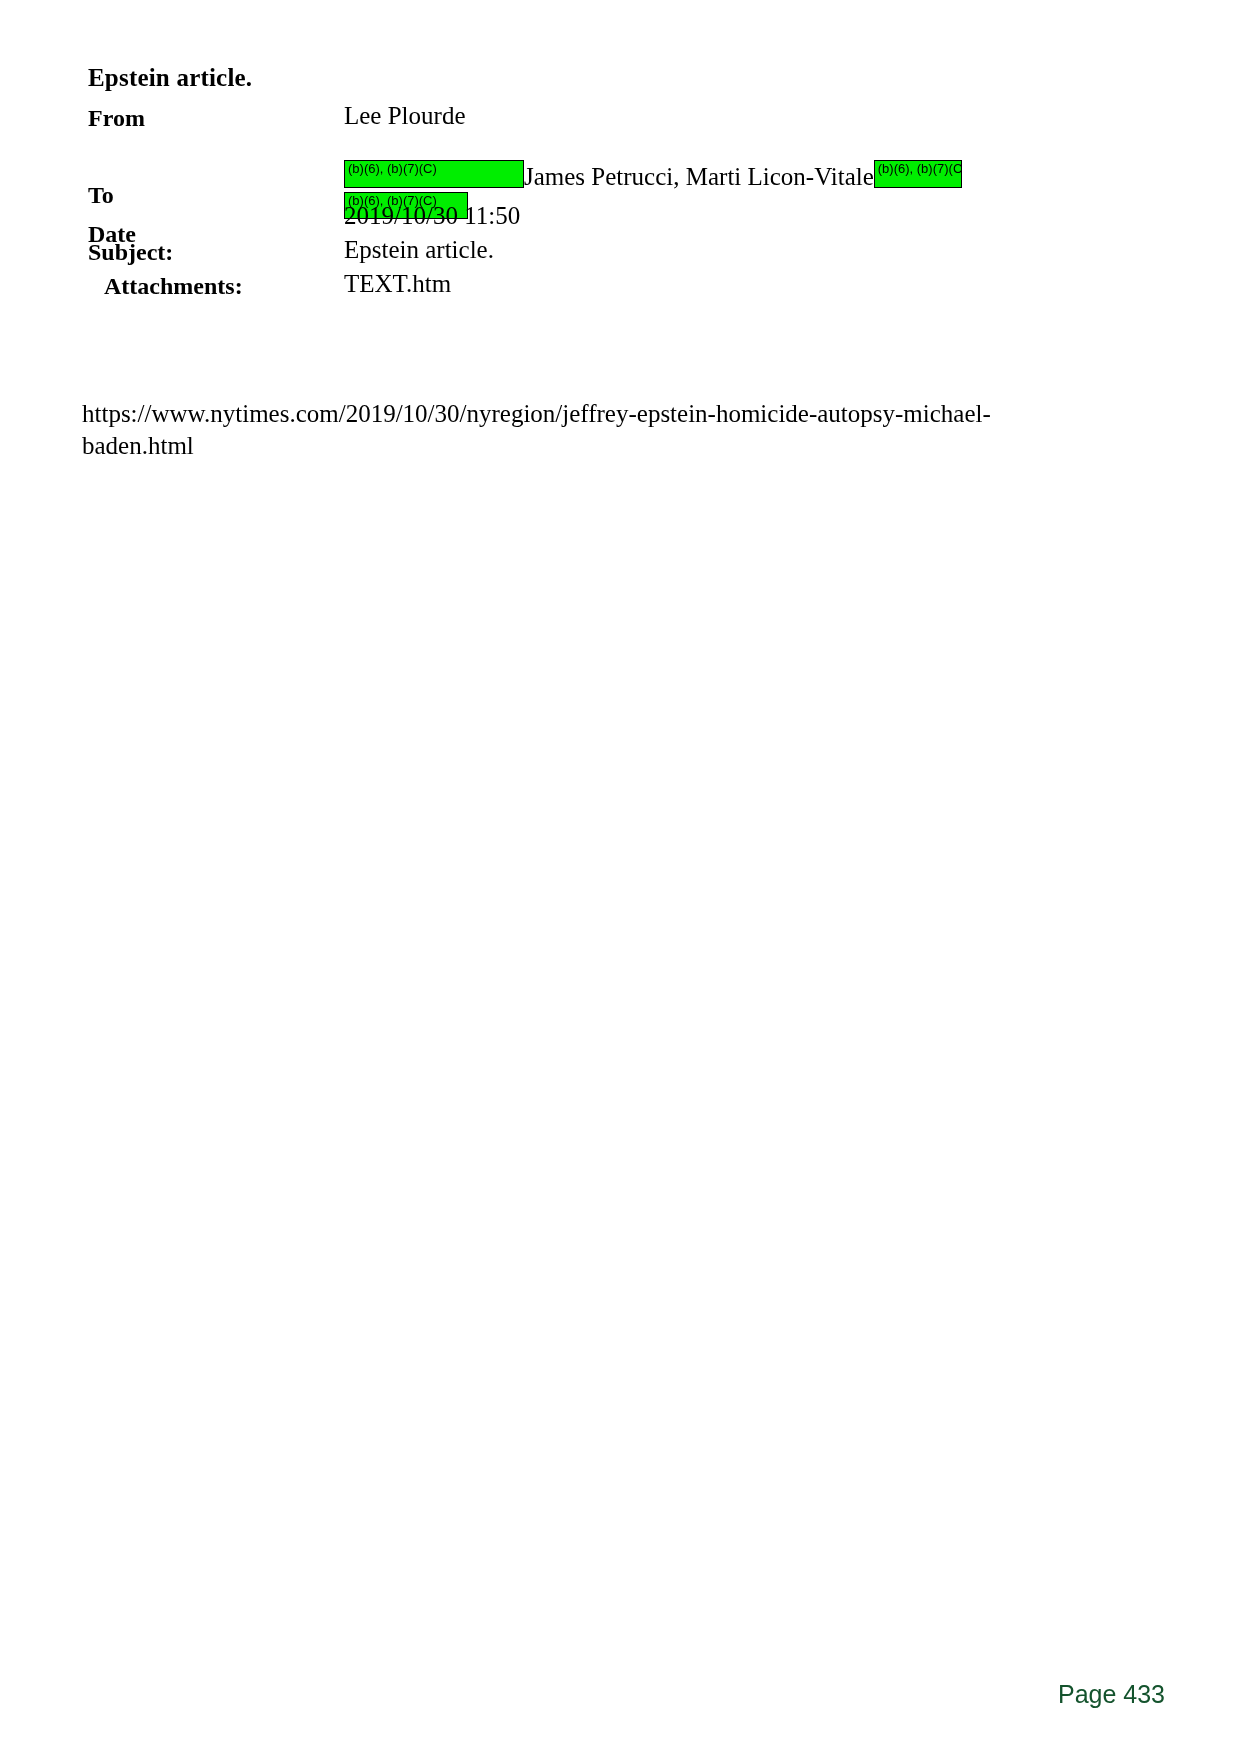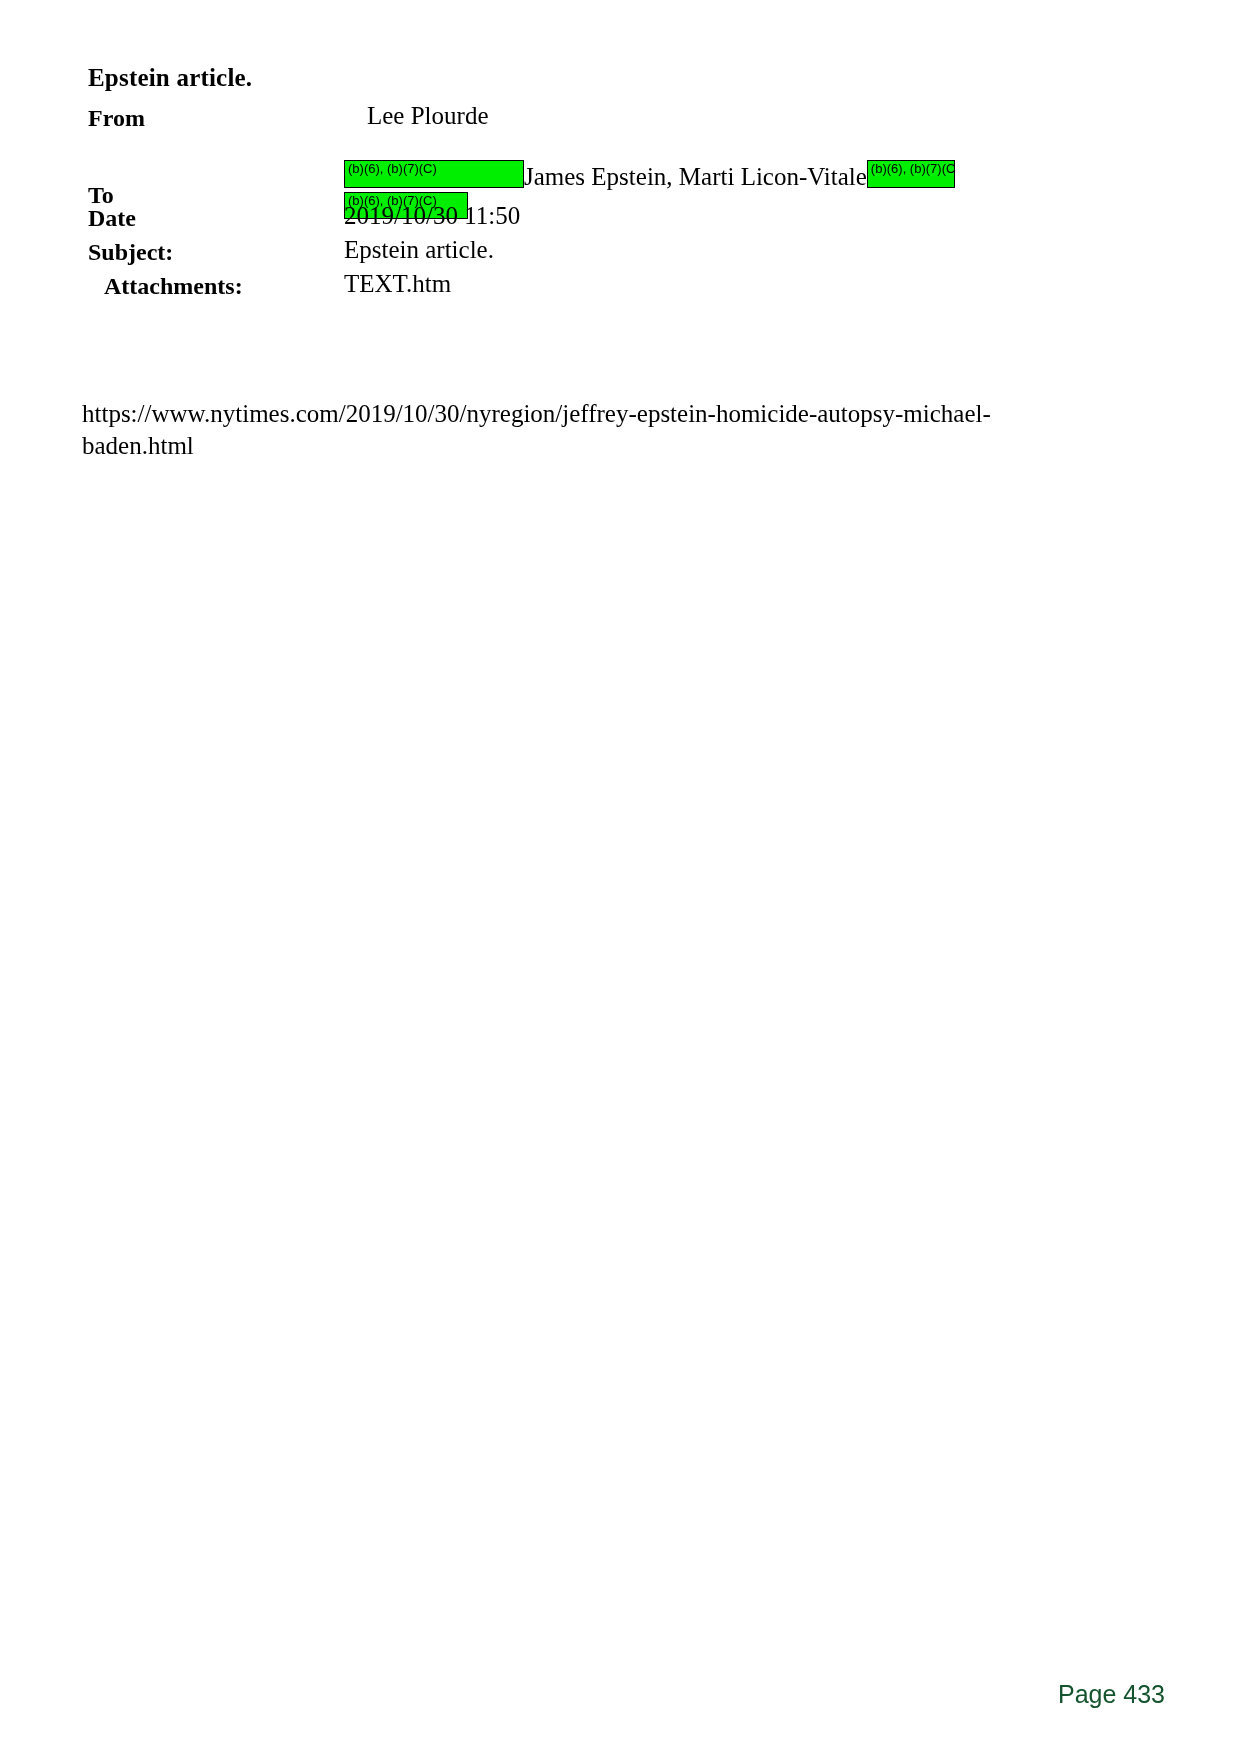--- a/index.html
+++ b/index.html
@@ -55,25 +55,25 @@
     white-space: nowrap;
   }
 
   .row-from  { height: 34px; text-align: center; }
   .row-to    { height: 66px; }
   .row-date  { height: 34px; }
   .row-subj  { height: 34px; }
   .row-att   { height: 34px; }
 
   .row-from .field-label { top: 3px; }
-  .row-from .field-value { top: 0px; margin-left: 23px; }
+  .row-from .field-value { top: 0px; }
 
   .row-to .field-label { top: 46px; }
 
-  .row-date .field-label { top: 3px; }
+  .row-date .field-label { top: 19px; }
   .row-date .field-value { top: 0px; }
 
   .row-subj .field-label { top: 3px; }
   .row-subj .field-value { top: 0px; }
 
   .row-att .field-label { top: 3px; margin-left: 16px; }
   .row-att .field-value { top: 0px; }
 
   
   .redaction {
@@ -161,21 +161,21 @@
 
     <div class="field-row row-from">
       <div class="field-label">From</div>
       <div class="field-value">Lee Plourde</div>
     </div>
 
     <div class="field-row row-to">
       <div class="field-label">To</div>
 
       <div class="to-line">
-        <span class="redaction red-1">(b)(6), (b)(7)(C)</span><span class="recipients">James Epstein, Marti Licon-Vitale</span><span class="redaction red-2">(b)(6), (b)(7)(C)</span>
+        <span class="redaction red-1">(b)(6), (b)(7)(C)</span><span class="recipients">James Petrucci, Marti Licon-Vitale</span><span class="redaction red-2">(b)(6), (b)(7)(C)</span>
       </div>
 
       <div class="to-line to-line-2">
         <span class="redaction red-3">(b)(6), (b)(7)(C)</span>
       </div>
     </div>
 
     <div class="field-row row-date">
       <div class="field-label">Date</div>
       <div class="field-value">2019/10/30 11:50</div>

